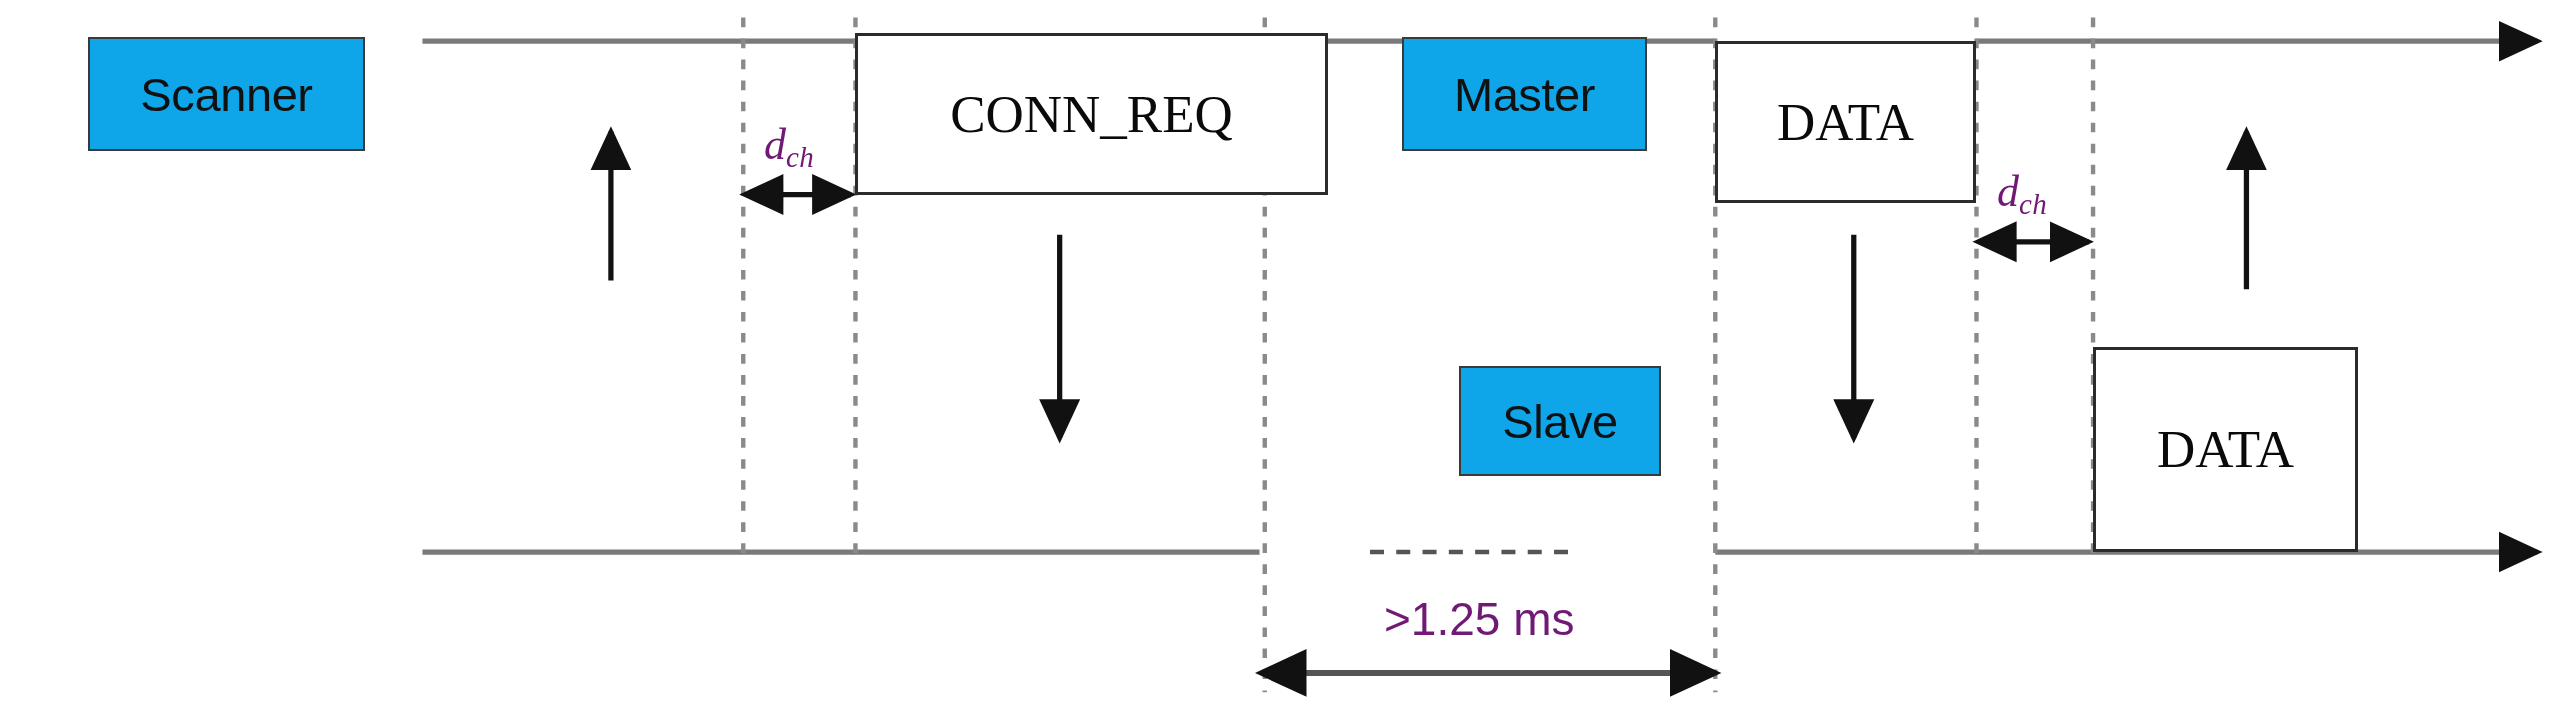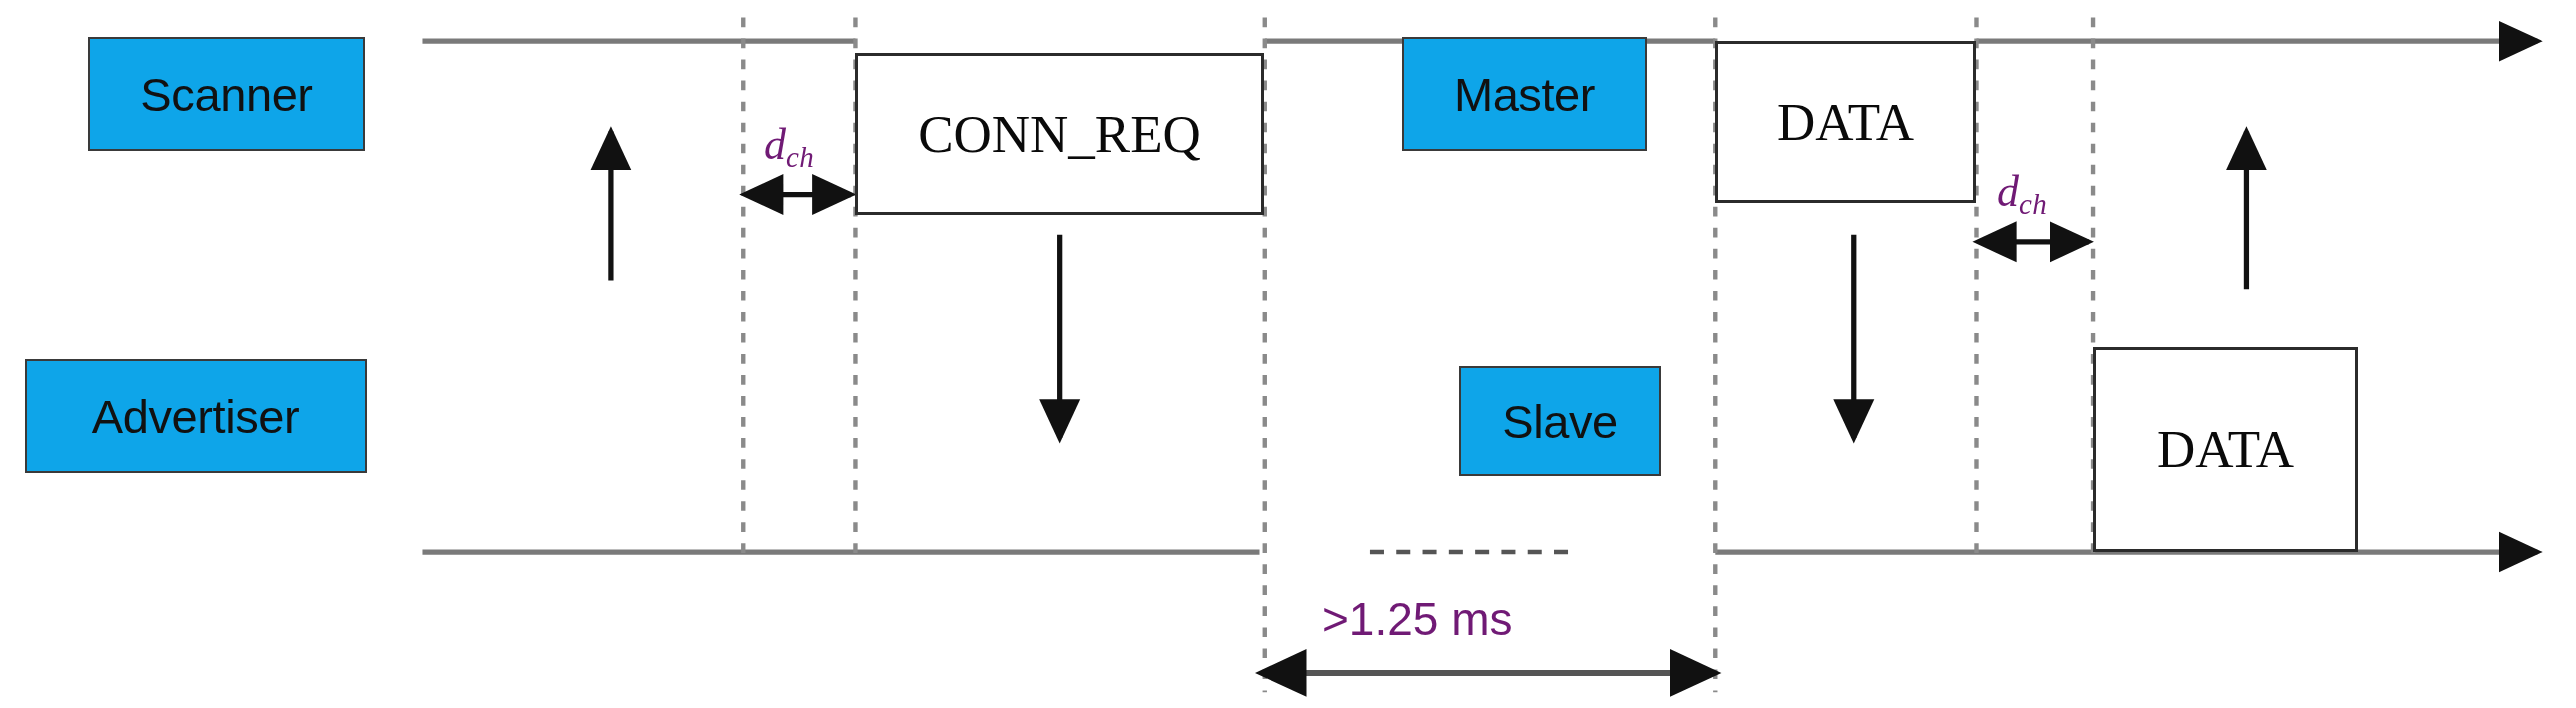--- a/index.html
+++ b/index.html
@@ -126,34 +126,31 @@
     <line x1="853" y1="222" x2="971" y2="222" stroke="#111111" stroke-width="6" marker-start="url(#arrowStartDark)" marker-end="url(#arrowEndDark)"></line>
     <line x1="2260" y1="276" x2="2383" y2="276" stroke="#111111" stroke-width="6" marker-start="url(#arrowStartDark)" marker-end="url(#arrowEndDark)"></line>
 
     <line x1="1443" y1="768" x2="1957" y2="768" stroke="#555555" stroke-width="7" marker-start="url(#arrowStartDark)" marker-end="url(#arrowEndDark)"></line>
   </svg>
 
   <div class="role-box" style="left:88px; top:37px; width:277px; height:114px;">
     <span class="role-label">Scanner</span>
   </div>
 
-  <div class="role-box" style="left:24.5px; top:359px; width:342px; height:114px;">
-    <span class="role-label">Advertiser</span>
-  </div>
 
   <div class="role-box" style="left:1402px; top:37px; width:245px; height:114px;">
     <span class="role-label">Master</span>
   </div>
 
   <div class="role-box" style="left:1459px; top:366px; width:202px; height:110px;">
     <span class="role-label">Slave</span>
   </div>
 
 
-  <div class="packet-box" style="left:855px; top:53px; width:409px; height:162px;">
+  <div class="packet-box" style="left:855px; top:33px; width:473px; height:162px;">
     <span class="packet-label">CONN_REQ</span>
   </div>
 
   <div class="packet-box" style="left:1715px; top:41px; width:261px; height:162px;">
     <span class="packet-label">DATA</span>
   </div>
 
   <div class="packet-box" style="left:2093px; top:347px; width:265px; height:205px;">
     <span class="packet-label">DATA</span>
   </div>
@@ -161,18 +158,18 @@
   <div class="annot dch" style="left:764px; top:123px;">
     <span>d</span><span class="sub">ch</span>
   </div>
 
   <div class="annot dch" style="left:1997px; top:170px;">
     <span>d</span><span class="sub">ch</span>
   </div>
 
 
 
-  <div class="annot gap-label" style="left:1322px; top:596px;">
+  <div class="annot gap-label" style="left:1384px; top:596px;">
     <span>&gt;1.25 ms</span>
   </div>
 
 </div>
 
 
 </body></html>

